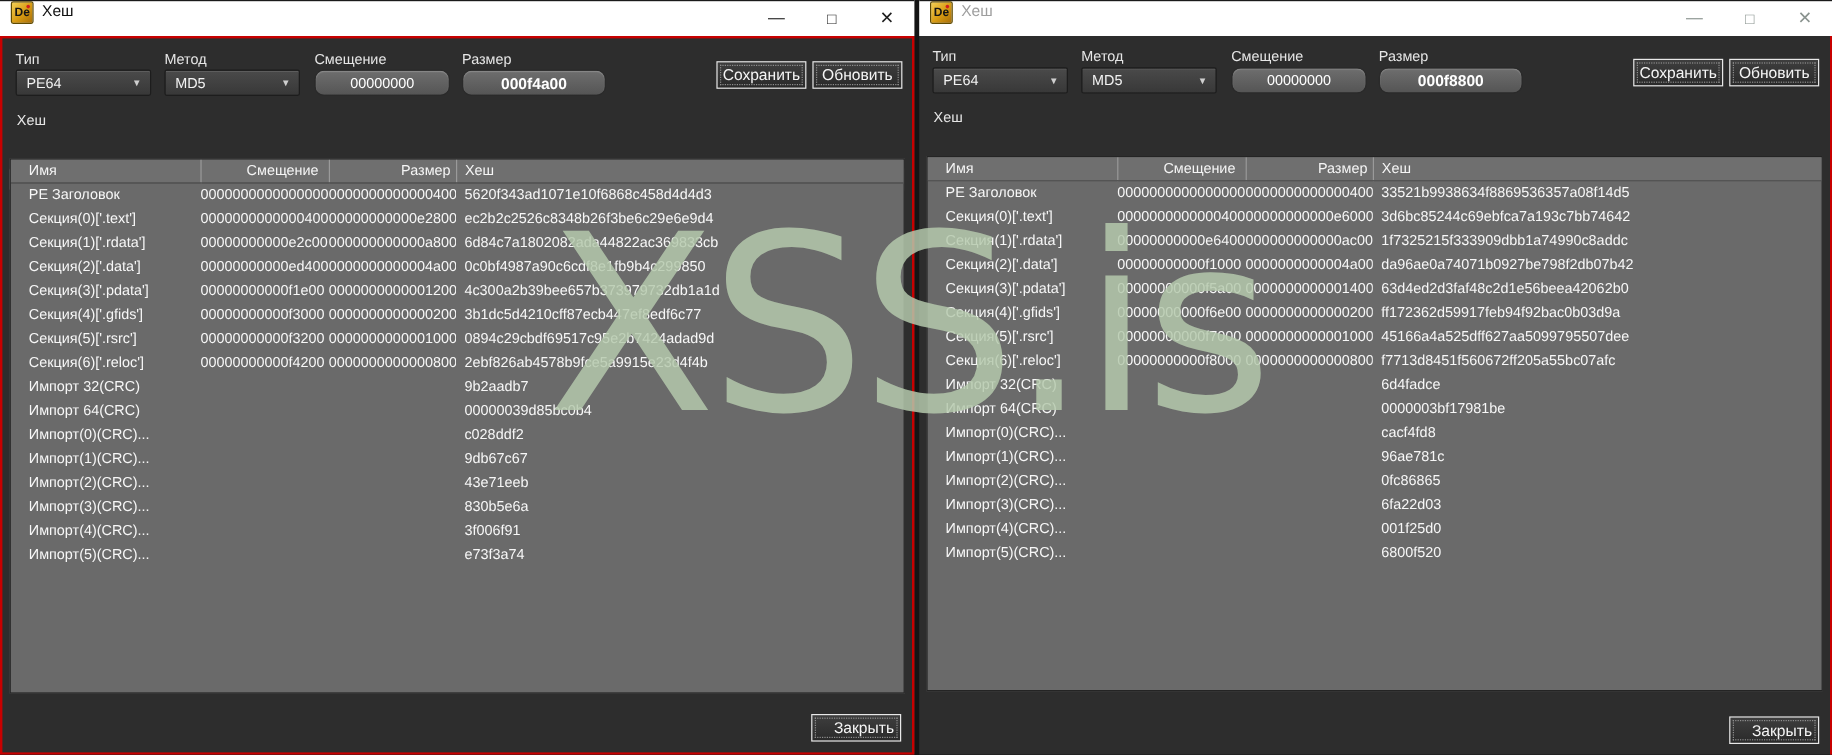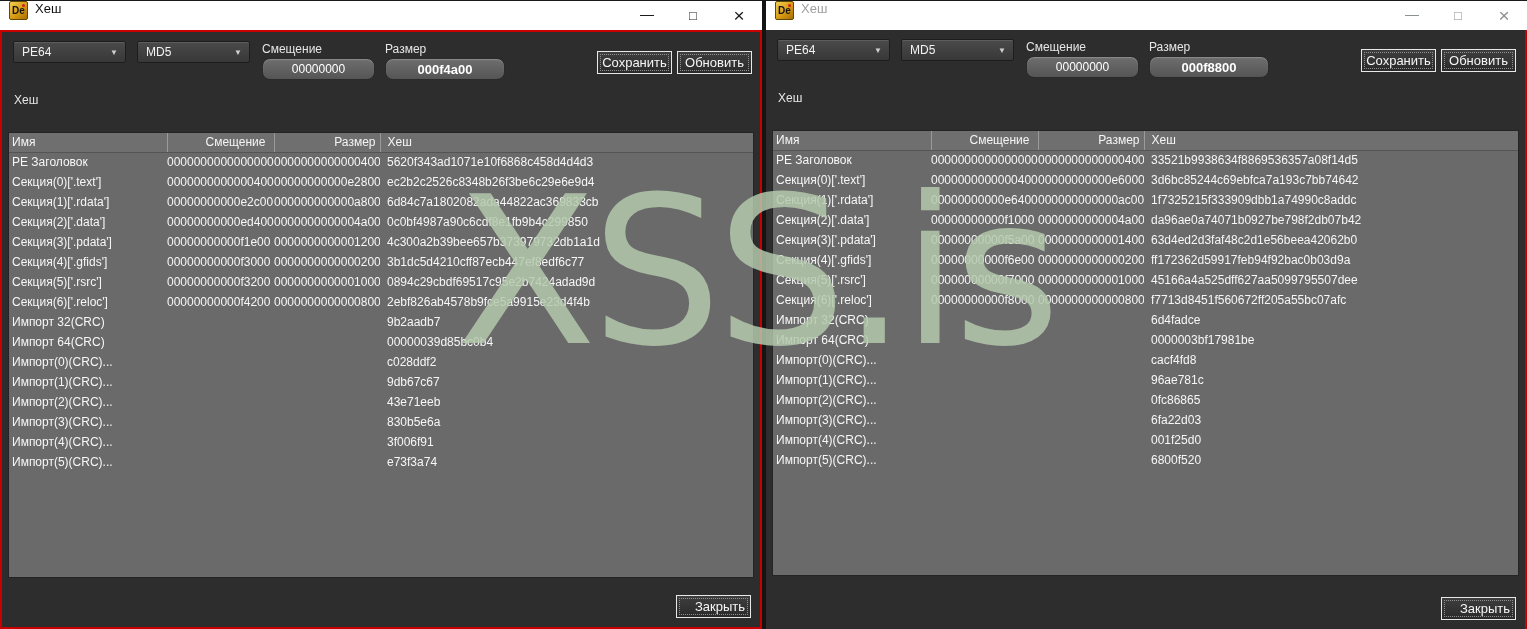--- a/index.html
+++ b/index.html
@@ -46,21 +46,21 @@
   
   .dialog {
     position: absolute; top: 30px; left: 0; right: 0; bottom: 0;
     background: #2d2d2d;
   }
   #win-left  .dialog { border: 2px solid #c80000; }
   #win-right .dialog { border-right: 2px solid #c80000; }
 
   .fld-label { position: absolute; font-size: 12px; color: #e6e6e6; top: 10px; }
   .combo {
-    position: absolute; top: 9px; height: 22px; width: 113px;
+    position: absolute; top: 26px; height: 22px; width: 113px;
     background: linear-gradient(#4a4a4a, #383838);
     border: 1px solid #1d1d1d; border-radius: 2px;
     box-shadow: inset 0 1px 0 #5d5d5d;
     display: flex; align-items: center; color: #f2f2f2; font-size: 12px;
     padding-left: 8px;
   }
   .combo .arrow { margin-left: auto; margin-right: 7px; font-size: 8px; color: #cfcfcf; }
   .pillfield {
     position: absolute; top: 26px; height: 22px; width: 113px;
     background: linear-gradient(#6e6e6e, #555555);
@@ -100,21 +100,21 @@
   table { width: 100%; border-collapse: collapse; table-layout: fixed; }
   thead th {
     height: 19px; font-size: 12px; font-weight: normal; color: #f5f5f5;
     background: #6f6f6f; border-bottom: 1px solid #545454;
   }
   thead th:not(:last-child) { border-right: 1px solid #9a9a9a; }
   tbody td {
     height: 20px; font-size: 12px; color: #f7f7f7;
     white-space: nowrap; overflow: hidden;
   }
-  .col-name   { text-align: left;  padding-left: 3px; }
+  .col-name   { text-align: left;  padding-left: 15px; }
   .col-offset { text-align: right; padding-right: 8px; }
   .col-size   { text-align: right; padding-right: 4px; }
   .col-hash   { text-align: left;  padding-left: 7px; }
 
   
   #watermark {
     position: absolute; left: 456px; top: 170px; z-index: 50;
     font-size: 205px; font-weight: normal; line-height: 1;
     letter-spacing: -5px; color: rgba(181, 201, 173, 0.84);
     pointer-events: none; font-family: "DejaVu Sans", sans-serif;

